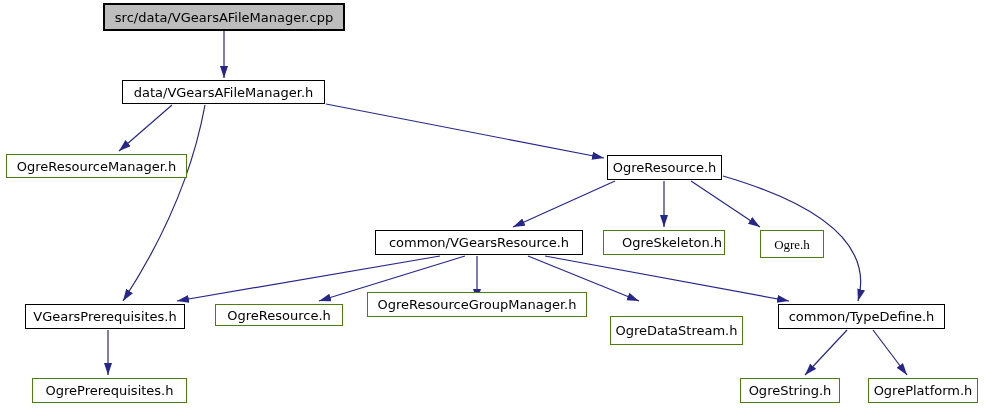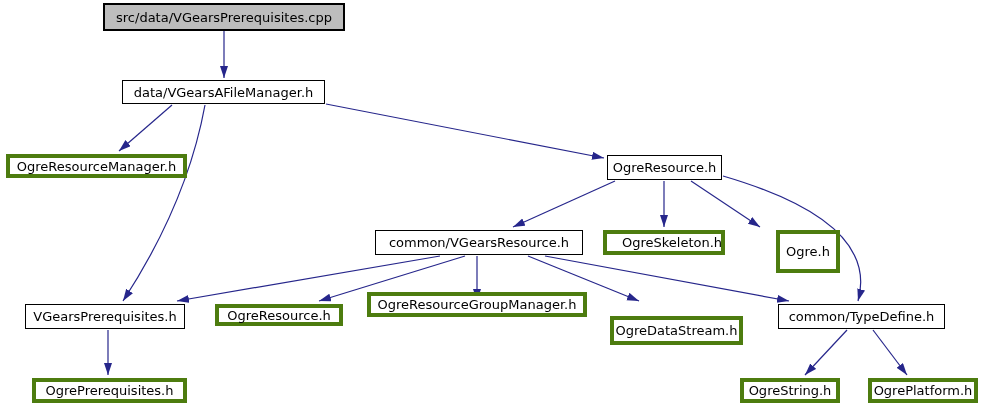--- a/index.html
+++ b/index.html
@@ -39,21 +39,21 @@
   .node--source {
     background: #bdbdbd;
     border: 2px solid #000000;
     font-size: 13px;
   }
   .node--internal {
     border: 1px solid #000000;
     cursor: pointer;
   }
   .node--external {
-    border: 4px solid #4d7c0f;
+    border: 1px solid #4d7c0f;
   }
 </style>
 </head>
 <body>
 
 <div class="canvas">
 
   <svg class="edges" width="995" height="411" viewBox="0 0 995 411" xmlns="http://www.w3.org/2000/svg">
     <defs>
       <marker id="arrow" markerUnits="userSpaceOnUse" markerWidth="13" markerHeight="9" refX="12" refY="4" orient="auto">
@@ -73,27 +73,27 @@
       <path d="M465,256 L319,301" marker-end="url(#arrow)"></path>
       <path d="M477,256 L477,301" marker-end="url(#arrow)"></path>
       <path d="M528,256 L639,301" marker-end="url(#arrow)"></path>
       <path d="M545,256 L789,301" marker-end="url(#arrow)"></path>
       <path d="M108,330 L108,375" marker-end="url(#arrow)"></path>
       <path d="M847,330 L805,375" marker-end="url(#arrow)"></path>
       <path d="M873,330 L907,375" marker-end="url(#arrow)"></path>
     </g>
   </svg>
 
-  <div class="node node--source" style="left:103px; top:3px;   width:242px; height:28px;">src/data/VGearsPrerequisites.cpp</div>
+  <div class="node node--source" style="left:103px; top:3px;   width:242px; height:28px;">src/data/VGearsAFileManager.cpp</div>
   <div class="node node--internal" style="left:122px; top:80px;  width:203px; height:24px;">data/VGearsAFileManager.h</div>
   <div class="node node--external" style="left:6px;   top:154px; width:181px; height:24px;">OgreResourceManager.h</div>
   <div class="node node--internal" style="left:607px; top:155px; width:115px; height:25px;">OgreResource.h</div>
   <div class="node node--internal" style="left:375px; top:230px; width:208px; height:25px;">common/VGearsResource.h</div>
   <div class="node node--external" style="left:603px; top:230px; width:122px; height:25px;padding-left:16px;">OgreSkeleton.h</div>
-  <div class="node node--external" style="left:776px; top:230px; width:64px;  height:43px;">Ogre.h</div>
+  <div class="node node--external" style="left:760px; top:230px; width:64px;  height:28px;font-family:Liberation Serif, serif;">Ogre.h</div>
   <div class="node node--internal" style="left:25px;  top:304px; width:160px; height:25px;">VGearsPrerequisites.h</div>
   <div class="node node--external" style="left:215px; top:304px; width:128px; height:22px;">OgreResource.h</div>
   <div class="node node--external" style="left:367px; top:292px; width:220px; height:25px;">OgreResourceGroupManager.h</div>
   <div class="node node--external" style="left:610px; top:316px; width:133px; height:29px;">OgreDataStream.h</div>
   <div class="node node--internal" style="left:778px; top:304px; width:167px; height:25px;">common/TypeDefine.h</div>
   <div class="node node--external" style="left:32px;  top:378px; width:155px; height:25px;">OgrePrerequisites.h</div>
   <div class="node node--external" style="left:740px; top:378px; width:100px; height:25px;">OgreString.h</div>
   <div class="node node--external" style="left:868px; top:378px; width:110px; height:25px;">OgrePlatform.h</div>
 
 </div>

